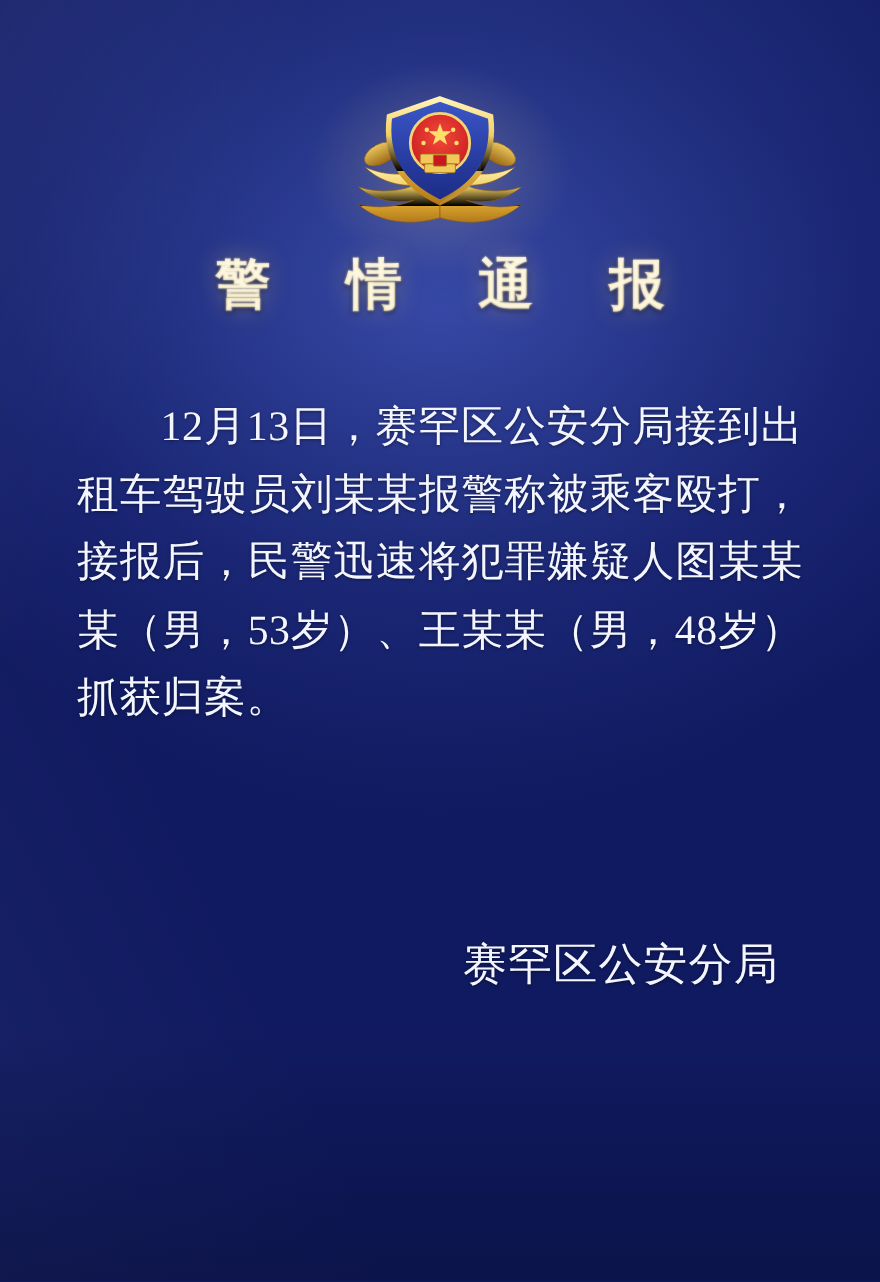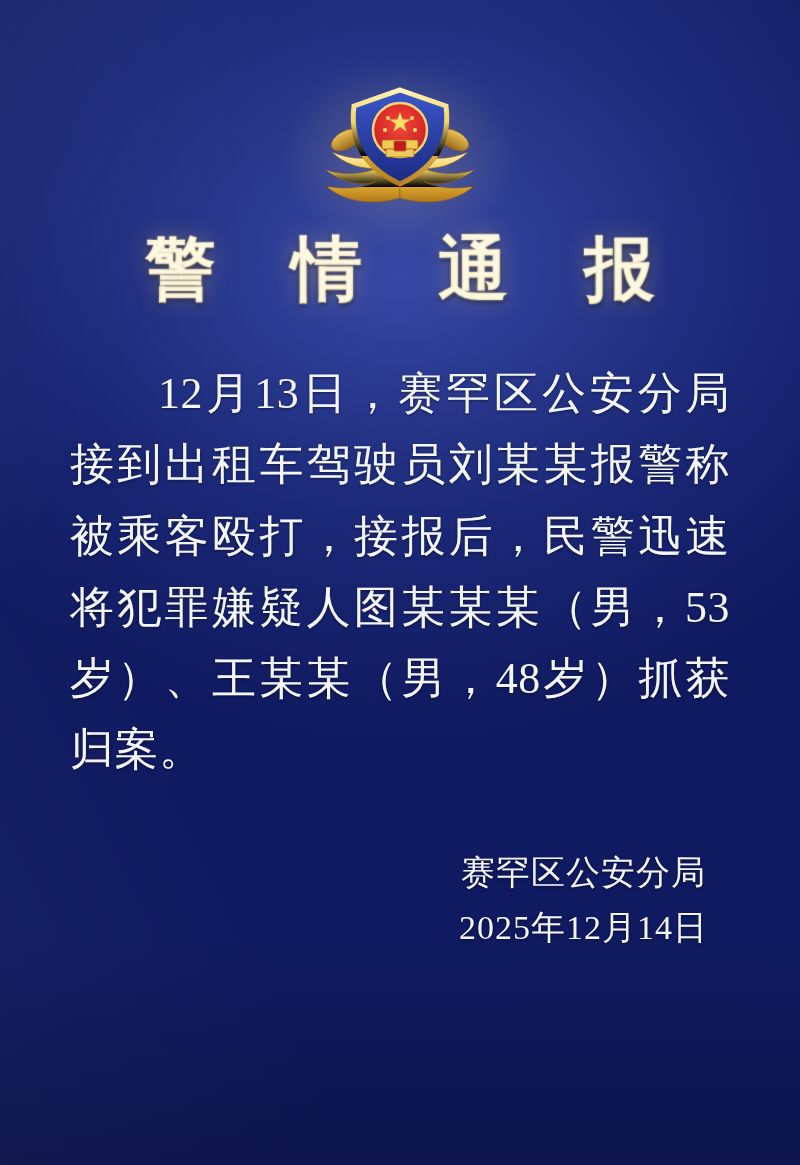--- a/index.html
+++ b/index.html
@@ -71,21 +71,21 @@
   }
   .emblem-svg { position: relative; display: block; }
 
   
   .title {
     position: absolute;
     top: 232px;
     left: 0;
     right: 0;
     text-align: center;
-    font-size: 70px;
+    font-size: 50px;
     line-height: 1.05;
     letter-spacing: 26px;
     text-indent: 26px;
     font-weight: 700;
     font-family: "DejaVu Serif", "Liberation Serif", serif;
     color: #fdf6d8;
     text-shadow:
       0 0 2px #fff8e0,
       0 2px 6px rgba(0,0,0,0.55),
       0 0 22px rgba(255, 222, 120, 0.35);
@@ -95,40 +95,40 @@
     -webkit-text-fill-color: transparent;
   }
 
   
   .body-text {
     position: absolute;
     top: 358px;
     left: 70px;
     width: 660px;
     color: #f3f5ff;
-    font-size: 44px;
+    font-size: 38px;
     line-height: 1.62;
     letter-spacing: 0.5px;
     text-align: justify;
     text-justify: inter-ideograph;
     text-shadow: 0 1px 3px rgba(0,0,0,0.45);
   }
   .body-text p {
     margin: 0;
     text-indent: 2em;
   }
 
   
   .signature {
     position: absolute;
     right: 92px;
     top: 845px;
-    text-align: center;
+    text-align: left;
     color: #f3f5ff;
-    font-size: 34px;
+    font-size: 40px;
     line-height: 1.62;
     letter-spacing: 1px;
     text-shadow: 0 1px 3px rgba(0,0,0,0.45);
     margin-left: 36px;
   }
   .signature div { white-space: nowrap; }
 </style>
 </head>
 <body>
 
@@ -194,17 +194,16 @@
     </div>
 
     <div class="title">警 情 通 报</div>
 
     <div class="body-text">
       <p>12月13日，赛罕区公安分局接到出租车驾驶员刘某某报警称被乘客殴打，接报后，民警迅速将犯罪嫌疑人图某某某（男，53岁）、王某某（男，48岁）抓获归案。</p>
     </div>
 
     <div class="signature">
       <div>赛罕区公安分局</div>
-      <div>2025年12月14日</div>
     </div>
 
   </div>
 </div>
 
 </body></html>

